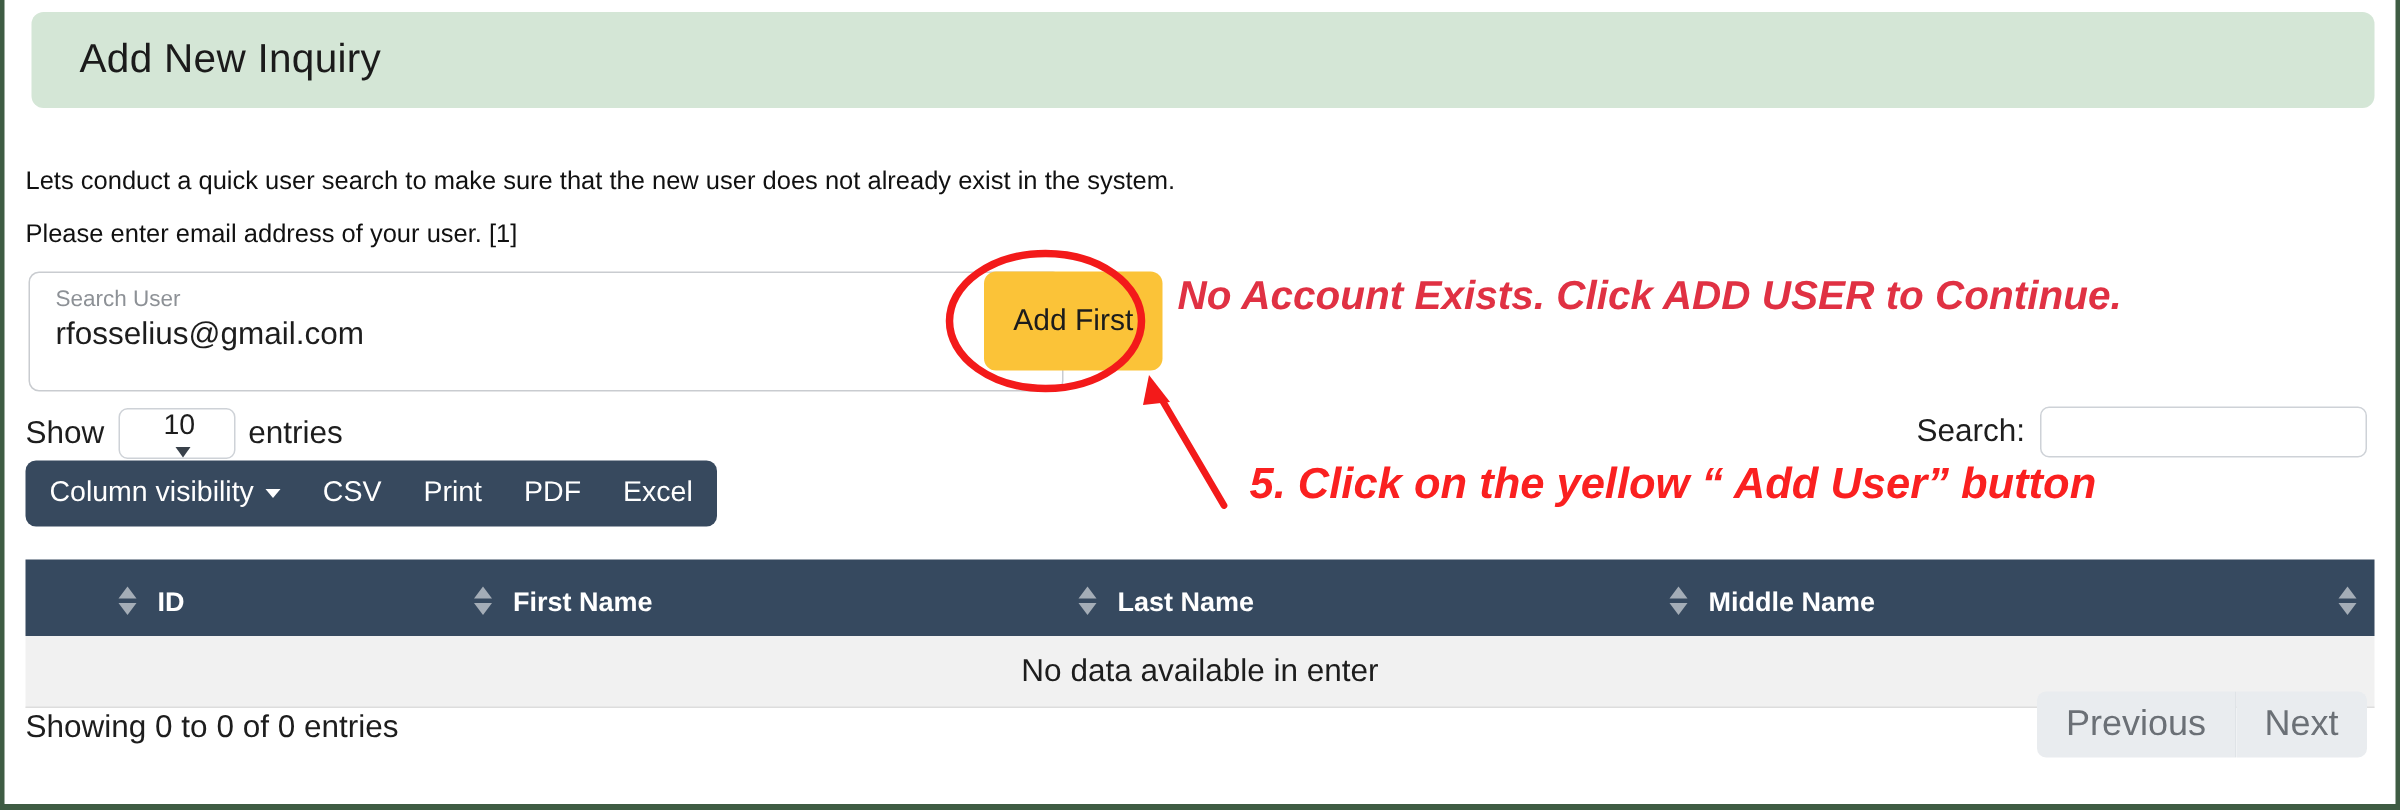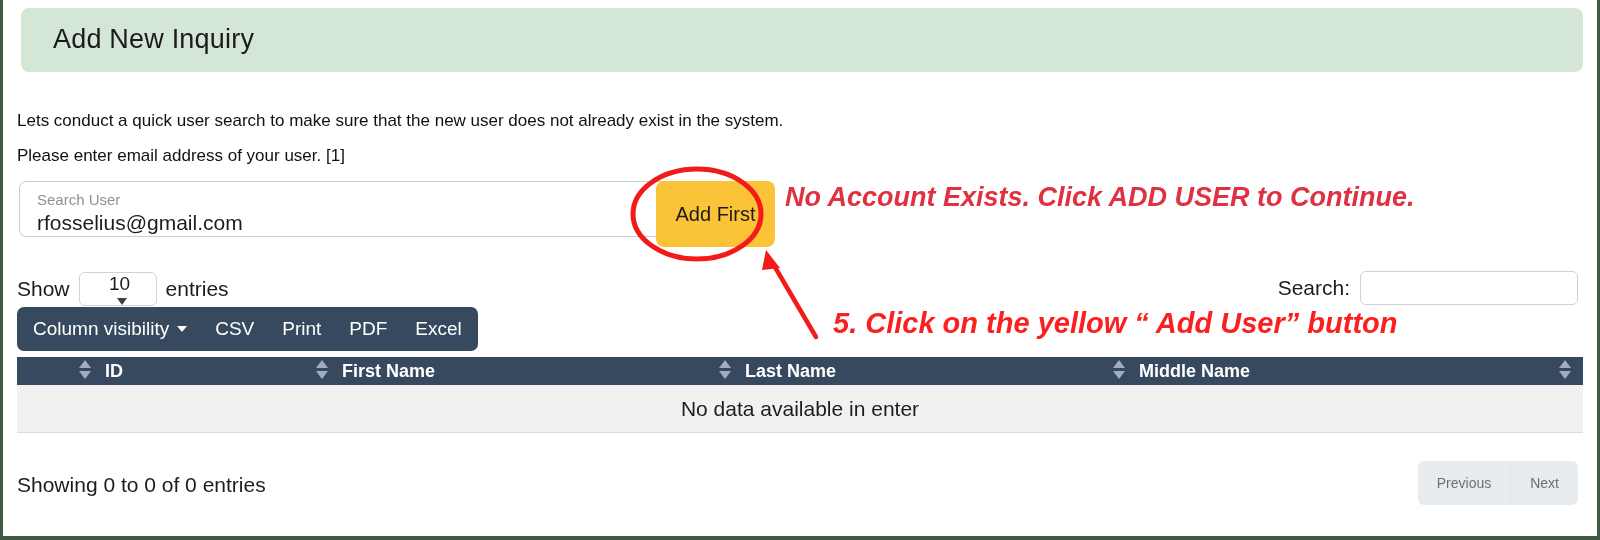--- a/index.html
+++ b/index.html
@@ -72,21 +72,21 @@
     position: absolute;
     left: 16px;
     top: 181px;
     width: 744px;
     height: 66px;
   }
   .search-field {
     position: absolute;
     left: 0; top: 0;
     width: 690px;
-    height: 56px;
+    height: 80px;
     box-sizing: border-box;
     border: 1px solid #c9ccd0;
     border-radius: 7px;
     background: #ffffff;
   }
   .search-field .float-label {
     position: absolute;
     left: 17px;
     top: 9px;
     font-size: 15px;
@@ -207,24 +207,25 @@
   }
 
   
   .table-wrap {
     position: absolute;
     left: 14px;
     top: 357px;
     width: 1566px;
   }
   .dt-head {
-    height: 28px;
+    height: 51px;
     background: #36495f;
     display: flex;
-    align-items: center;
+    align-items: flex-end;
+    margin-top: 16px;
   }
   .dt-head .th {
     display: flex;
     align-items: center;
     height: 45px;
     color: #ffffff;
     font-size: 18px;
     font-weight: bold;
     box-sizing: border-box;
   }
@@ -276,21 +277,21 @@
     position: absolute;
     right: 25px;
     top: 461px;
     display: flex;
   }
   .pg-btn {
     height: 44px;
     padding: 0 19px;
     display: flex;
     align-items: center;
-    font-size: 14px;
+    font-size: 24px;
     color: #6b7076;
     background: #e9ecef;
     cursor: pointer;
   }
   .pg-btn.first { border-radius: 6px 0 0 6px; border-right: 1px solid #dfe3e7; }
   .pg-btn.last  { border-radius: 0 6px 6px 0; }
 
   
   .annot-layer {
     position: absolute;

